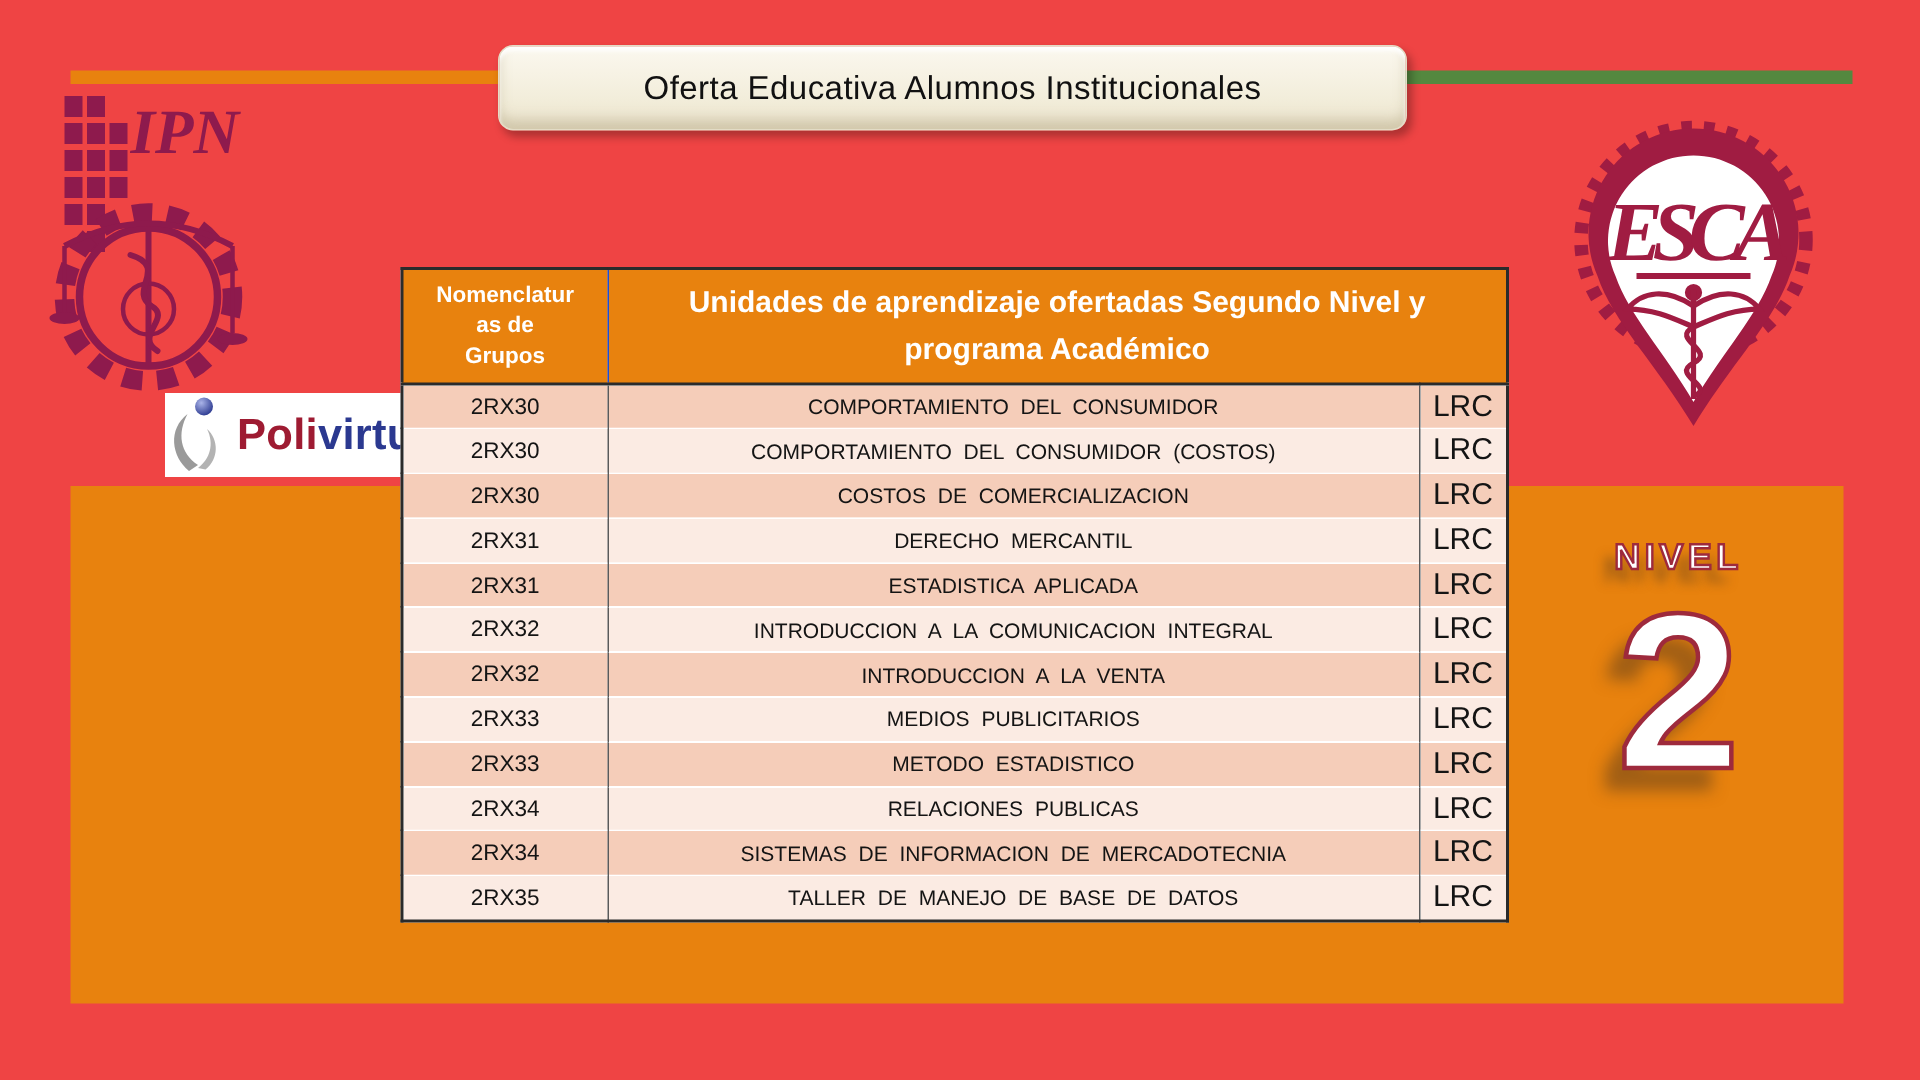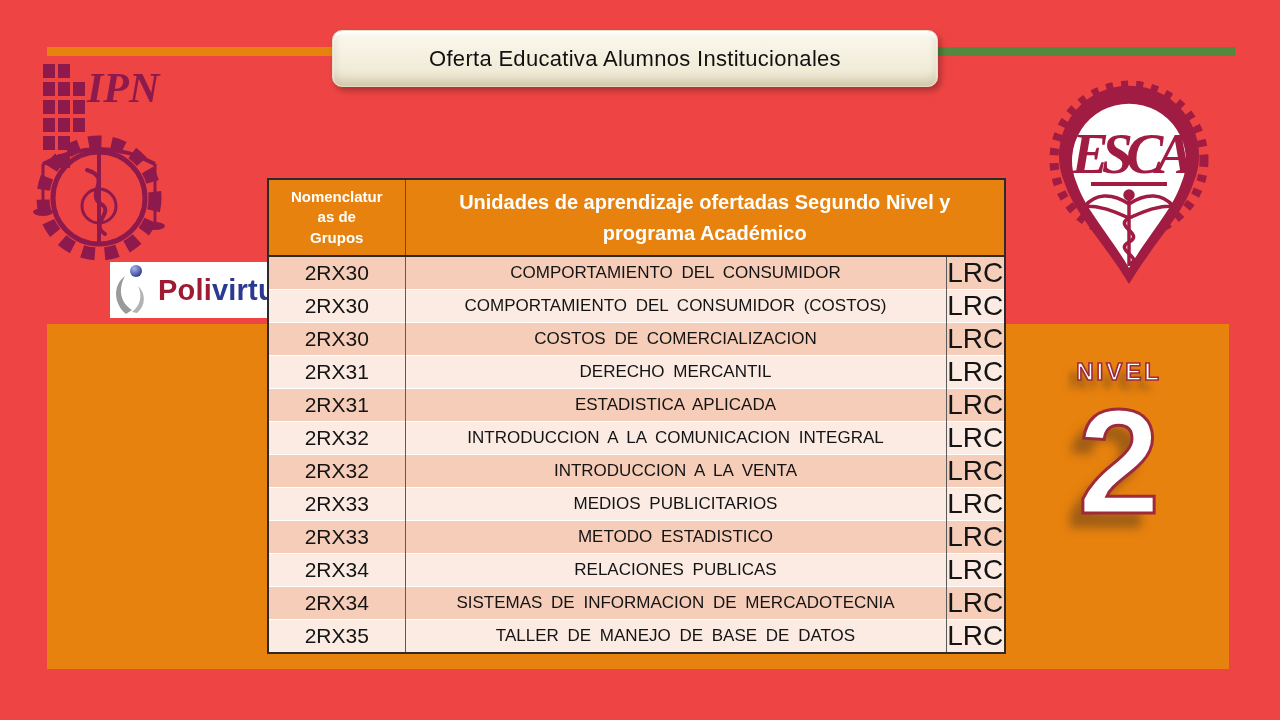--- a/index.html
+++ b/index.html
@@ -42,23 +42,23 @@
     vertical-align:middle; text-align:center; border-bottom:2px solid #2B2B2B;
   }
   .th-groups { font-size:15px; line-height:1.35; white-space:pre-line;
     border-right:1px solid #1d4ed8; }
   .th-units  { font-size:20px; line-height:1.55; padding:0 28px; }
   table.courses tbody tr { height:29.8px; }
   table.courses tbody tr:nth-child(odd)  { background:#F5CDB9; }
   table.courses tbody tr:nth-child(even) { background:#FBEBE3; }
   table.courses tbody tr + tr td { border-top:1px solid rgba(255,255,255,0.55); }
   table.courses td { text-align:center; color:#141414; padding:0; overflow:hidden; }
-  td.cell-group   { font-size:21px; border-right:1px solid #5A5A5A; }
-  td.cell-course  { font-size:17px; word-spacing:4px; }
-  td.cell-program { font-size:28px; border-left:1px solid #5A5A5A; }
+  td.cell-group   { font-size:15px; border-right:1px solid #5A5A5A; }
+  td.cell-course  { font-size:14px; word-spacing:4px; }
+  td.cell-program { font-size:20px; border-left:1px solid #5A5A5A; }
 
   
   .nivel-wrap { position:absolute; left:1044px; top:358px; width:150px;
     text-align:center; z-index:5; }
   .nivel-label {
     font-size:24px; font-weight:bold; letter-spacing:3px; color:#ffffff;
     -webkit-text-stroke:1.6px #9E2A3C;
     text-shadow:-7px 9px 7px rgba(92,60,28,0.6);
   }
   .nivel-number {

